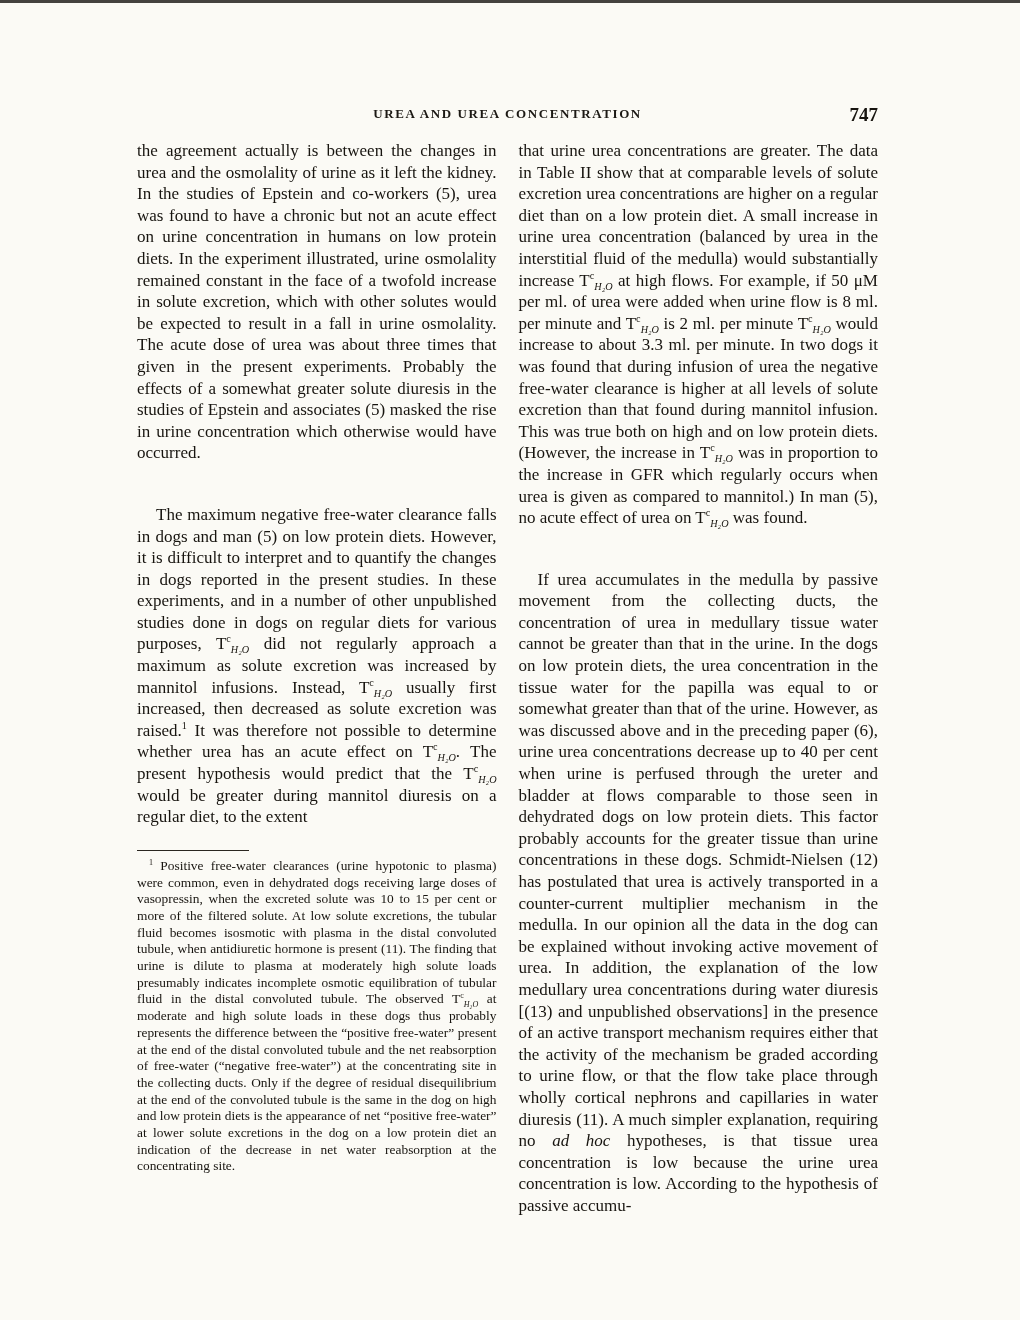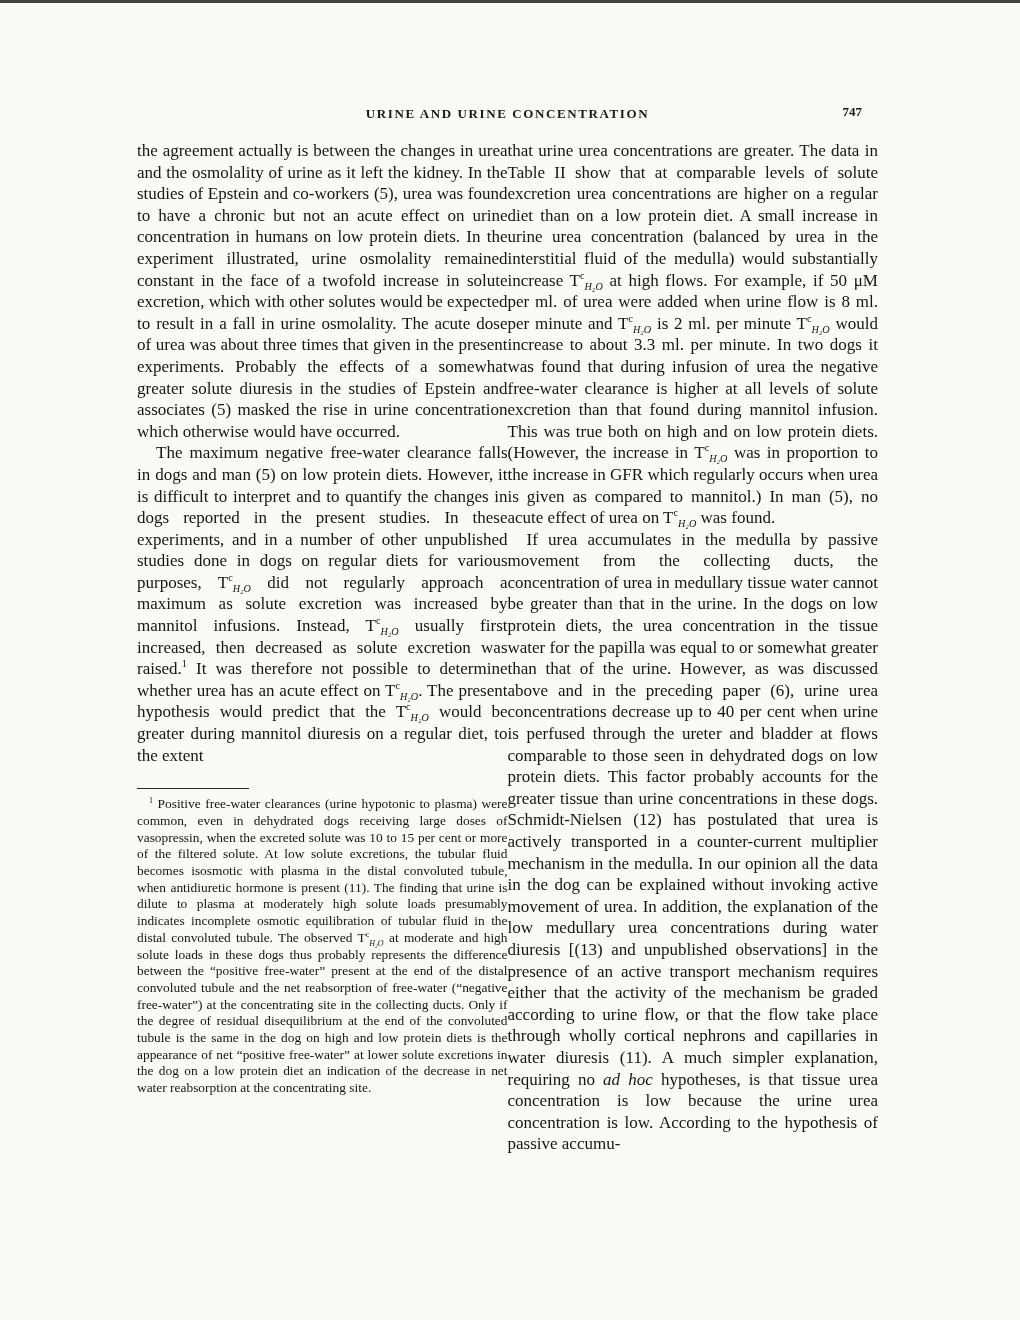--- a/index.html
+++ b/index.html
@@ -31,35 +31,36 @@
     position: absolute;
     left: 0; right: 0;
     text-align: center;
     font-size: 13px;
     letter-spacing: 1.6px;
     font-weight: bold;
     color: #1c1914;
   }
   .page-number {
     position: absolute;
-    right: 16px; top: -2px;
-    font-size: 13px;
+    right: 0; top: -2px;
+    font-size: 19px;
     font-weight: bold;
   }
   .columns {
     display: flex;
+    gap: 22px;
     align-items: flex-start;
   }
   .column { flex: 1 1 0; min-width: 0; }
   .para {
     font-size: 17px;
     line-height: 21.6px;
     text-align: justify;
   }
-  .para.indent { text-indent: 19px; }
+  .para.indent { text-indent: 19px; margin-top: 40px; }
   sup { font-size: 0.6em; vertical-align: super; line-height: 0; }
   sub { font-size: 0.6em; vertical-align: sub; line-height: 0; font-style: italic; }
   .footnote { margin-top: 22px; }
   .footnote-rule {
     width: 112px;
     border-top: 1.2px solid #2a2620;
     margin-bottom: 7px;
   }
   .footnote-text {
     font-size: 13.4px;
@@ -68,21 +69,21 @@
     text-indent: 12px;
   }
 </style>
 </head>
 <body>
 
 <div class="page">
   <div class="scan-edge"></div>
 
   <header class="running-header">
-    <span class="running-head">URINE AND URINE CONCENTRATION</span>
+    <span class="running-head">UREA AND UREA CONCENTRATION</span>
     <span class="page-number">747</span>
   </header>
 
   <div class="columns">
     <div class="column">
       <div id="left-paragraphs">
           <p class="para">the agreement actually is between the changes in urea and the osmolality of urine as it left the kidney. In the studies of Epstein and co-workers (5), urea was found to have a chronic but not an acute effect on urine concentration in humans on low protein diets. In the experiment illustrated, urine osmolality remained constant in the face of a twofold increase in solute excretion, which with other solutes would be expected to result in a fall in urine osmolality. The acute dose of urea was about three times that given in the present experiments. Probably the effects of a somewhat greater solute diuresis in the studies of Epstein and associates (5) masked the rise in urine concentration which otherwise would have occurred.</p>
           <p class="para indent">The maximum negative free-water clearance falls in dogs and man (5) on low protein diets. However, it is difficult to interpret and to quantify the changes in dogs reported in the present studies. In these experiments, and in a number of other unpublished studies done in dogs on regular diets for various purposes, T<sup>c</sup><sub>H₂O</sub> did not regularly approach a maximum as solute excretion was increased by mannitol infusions. Instead, T<sup>c</sup><sub>H₂O</sub> usually first increased, then decreased as solute excretion was raised.<sup>1</sup> It was therefore not possible to determine whether urea has an acute effect on T<sup>c</sup><sub>H₂O</sub>. The present hypothesis would predict that the T<sup>c</sup><sub>H₂O</sub> would be greater during mannitol diuresis on a regular diet, to the extent</p>
         </div>
       <div class="footnote">

